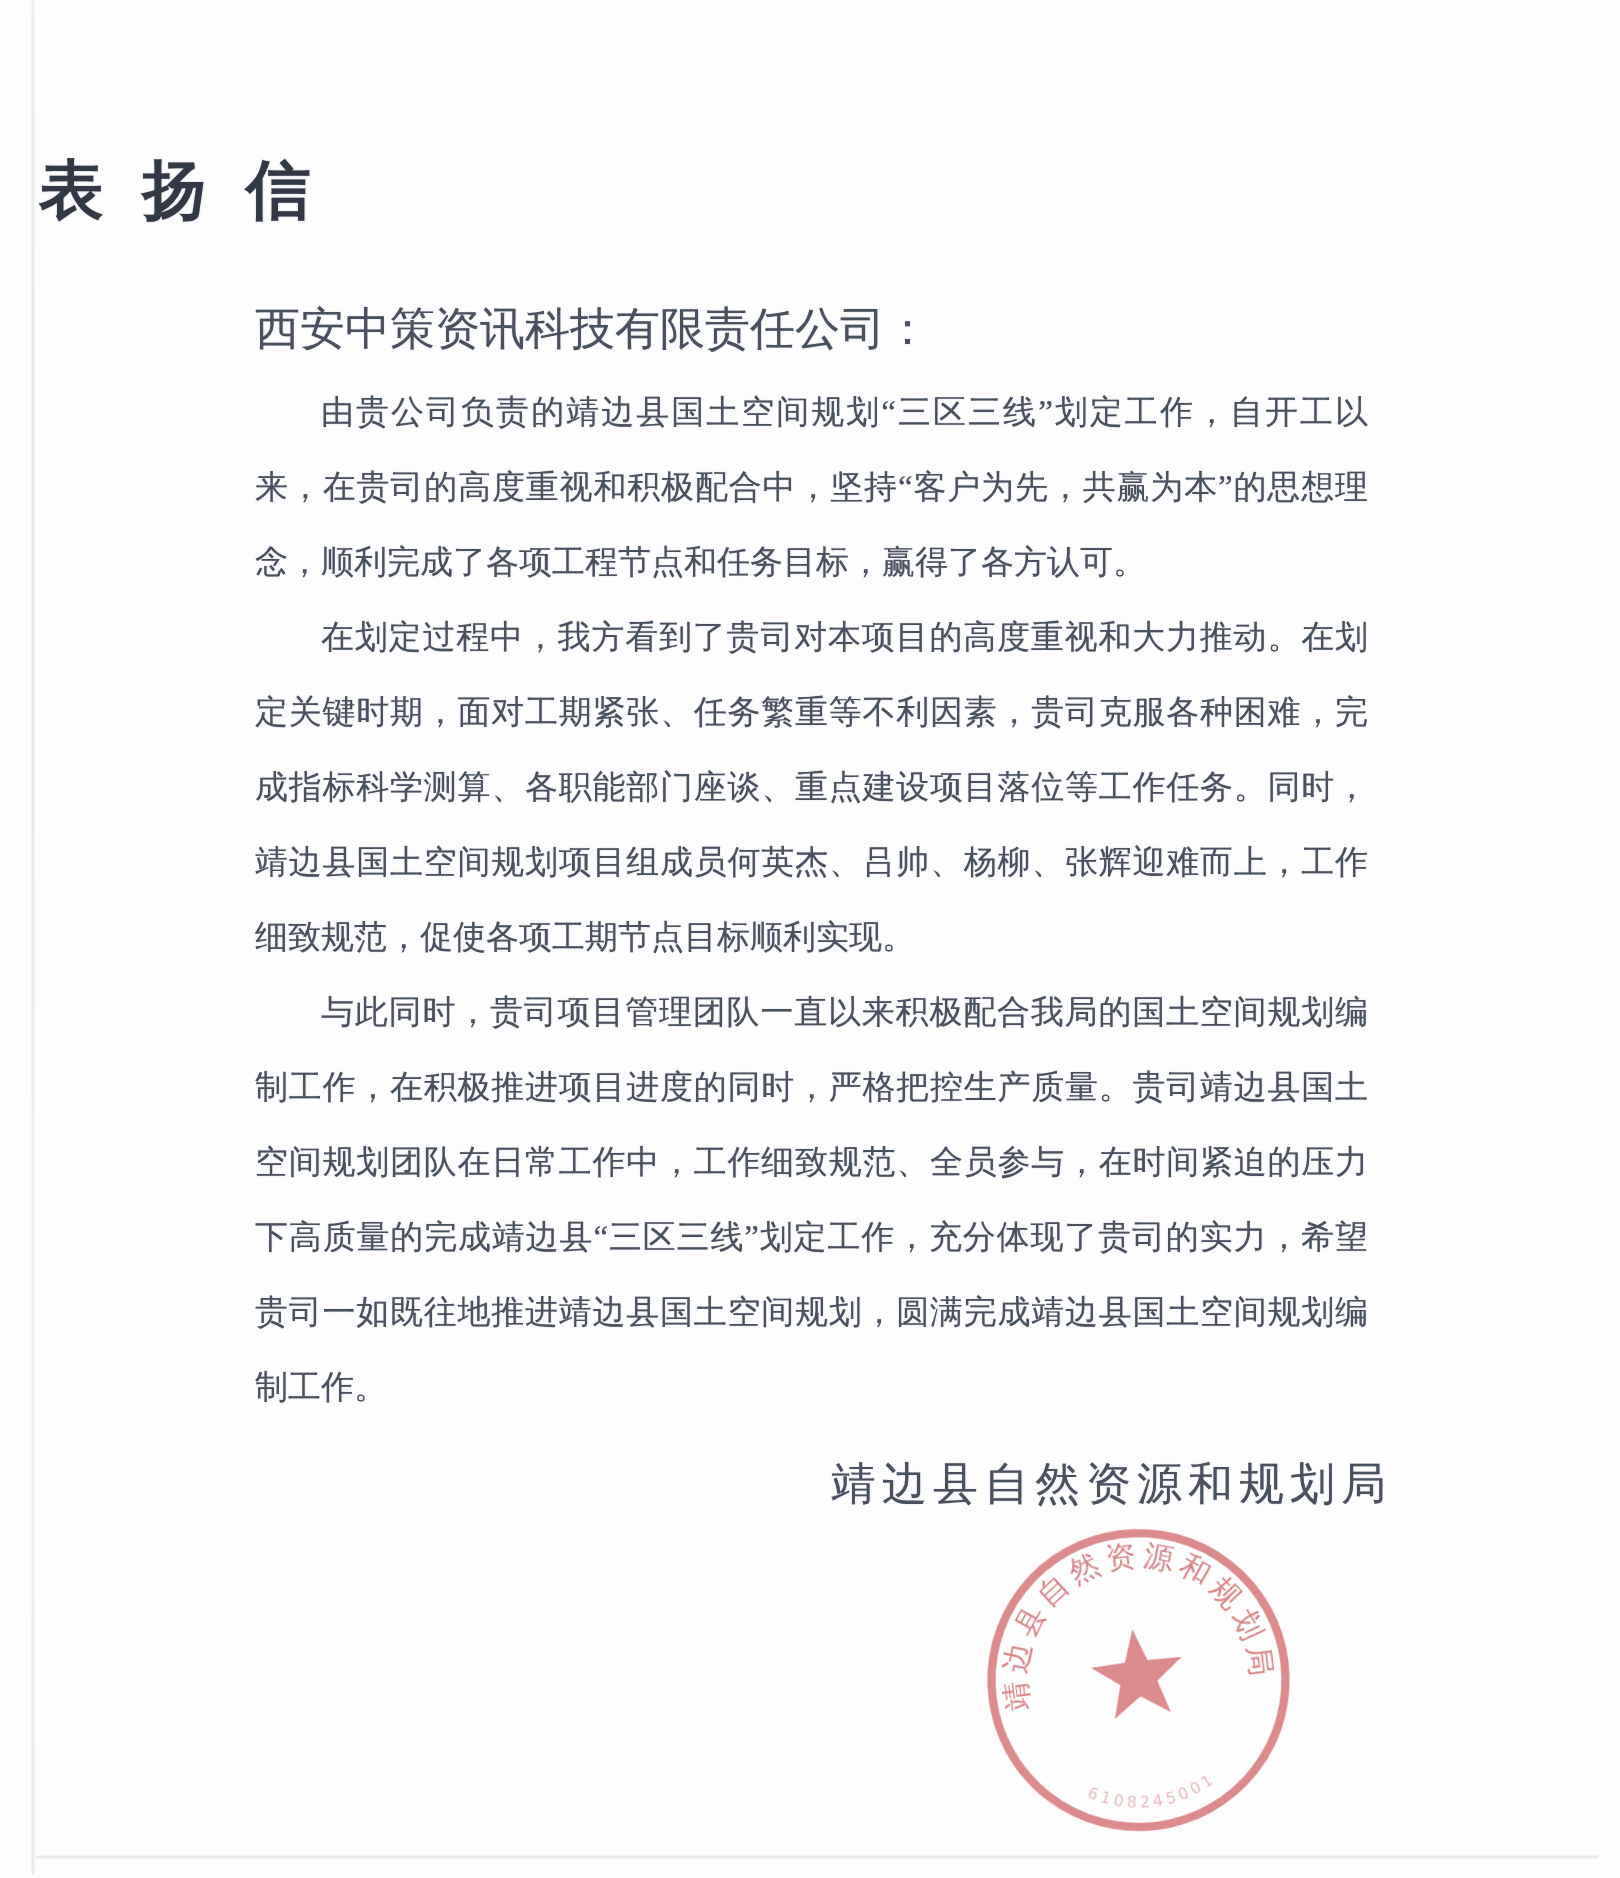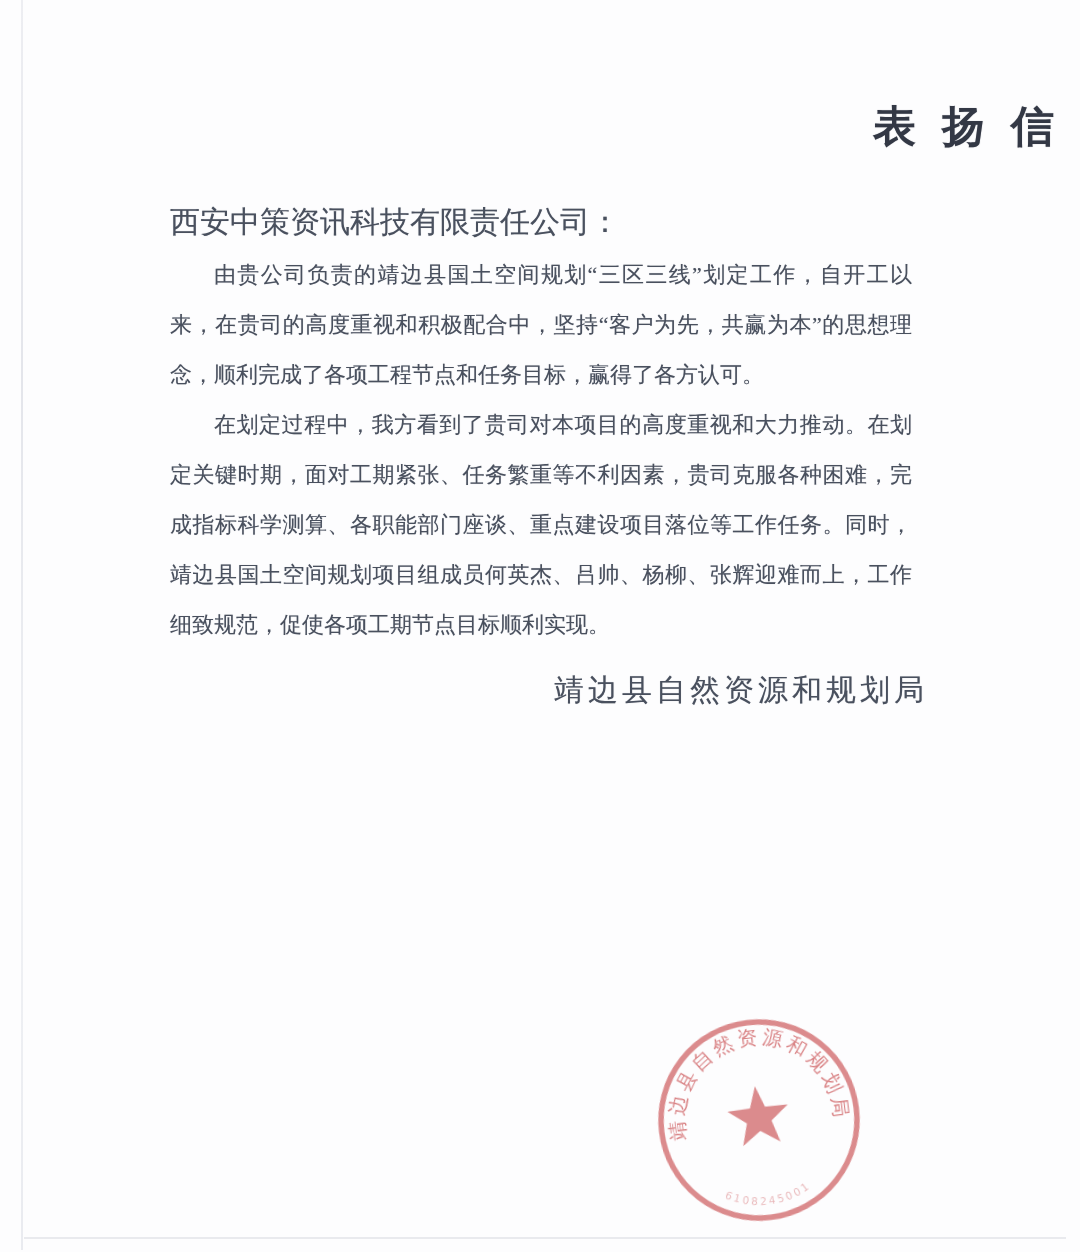--- a/index.html
+++ b/index.html
@@ -17,34 +17,35 @@
     background:linear-gradient(#e9eaef, #dddfe6 30%, #eceef2 70%, #e4e6ec);
     opacity:.8;
   }
   .scan-edge-bottom {
     position:absolute; left:24px; top:1237px; width:1042px; height:2px;
     background:#e7e8ec; opacity:.9;
   }
 
   .title {
     padding-top:98px;
-    text-align:right;
+    text-align:left;
     font-size:43px;
     font-weight:bold;
     color:#333845;
     letter-spacing:26px;
     text-indent:26px; 
     text-shadow:0 0 1px rgba(51,56,69,.45);
   }
 
   .salutation {
     margin:46px 168px 0 170px;
     font-size:30px;
     line-height:40px;
     text-shadow:0 0 .8px rgba(73,80,94,.4);
+    font-family:Liberation Mono, monospace;
   }
 
   .body-text {
     margin:8px 168px 0 170px;
     width:742px;
     font-size:22px;
     line-height:50px;
     text-align:justify;
     text-shadow:0 0 .8px rgba(73,80,94,.4);
   }
@@ -79,20 +80,21 @@
   <div class="scan-edge-left"></div>
   <div class="scan-edge-bottom"></div>
 
   <div class="title">表扬信</div>
 
   <div class="salutation">西安中策资讯科技有限责任公司：</div>
 
   <div class="body-text">
     <p>由贵公司负责的靖边县国土空间规划“三区三线”划定工作，自开工以来，在贵司的高度重视和积极配合中，坚持“客户为先，共赢为本”的思想理念，顺利完成了各项工程节点和任务目标，赢得了各方认可。</p>
     <p>在划定过程中，我方看到了贵司对本项目的高度重视和大力推动。在划定关键时期，面对工期紧张、任务繁重等不利因素，贵司克服各种困难，完成指标科学测算、各职能部门座谈、重点建设项目落位等工作任务。同时，靖边县国土空间规划项目组成员何英杰、吕帅、杨柳、张辉迎难而上，工作细致规范，促使各项工期节点目标顺利实现。</p>
+    <p>与此同时，贵司项目管理团队一直以来积极配合我局的国土空间规划编制工作，在积极推进项目进度的同时，严格把控生产质量。贵司靖边县国土空间规划团队在日常工作中，工作细致规范、全员参与，在时间紧迫的压力下高质量的完成靖边县“三区三线”划定工作，充分体现了贵司的实力，希望贵司一如既往地推进靖边县国土空间规划，圆满完成靖边县国土空间规划编制工作。</p>
   </div>
 
   <div class="sign-block">
     <div class="sign-org">靖边县自然资源和规划局</div>
 
   </div>
 
   <div class="seal">
     <svg viewBox="0 0 212 212" xmlns="http://www.w3.org/2000/svg">
       <defs>

